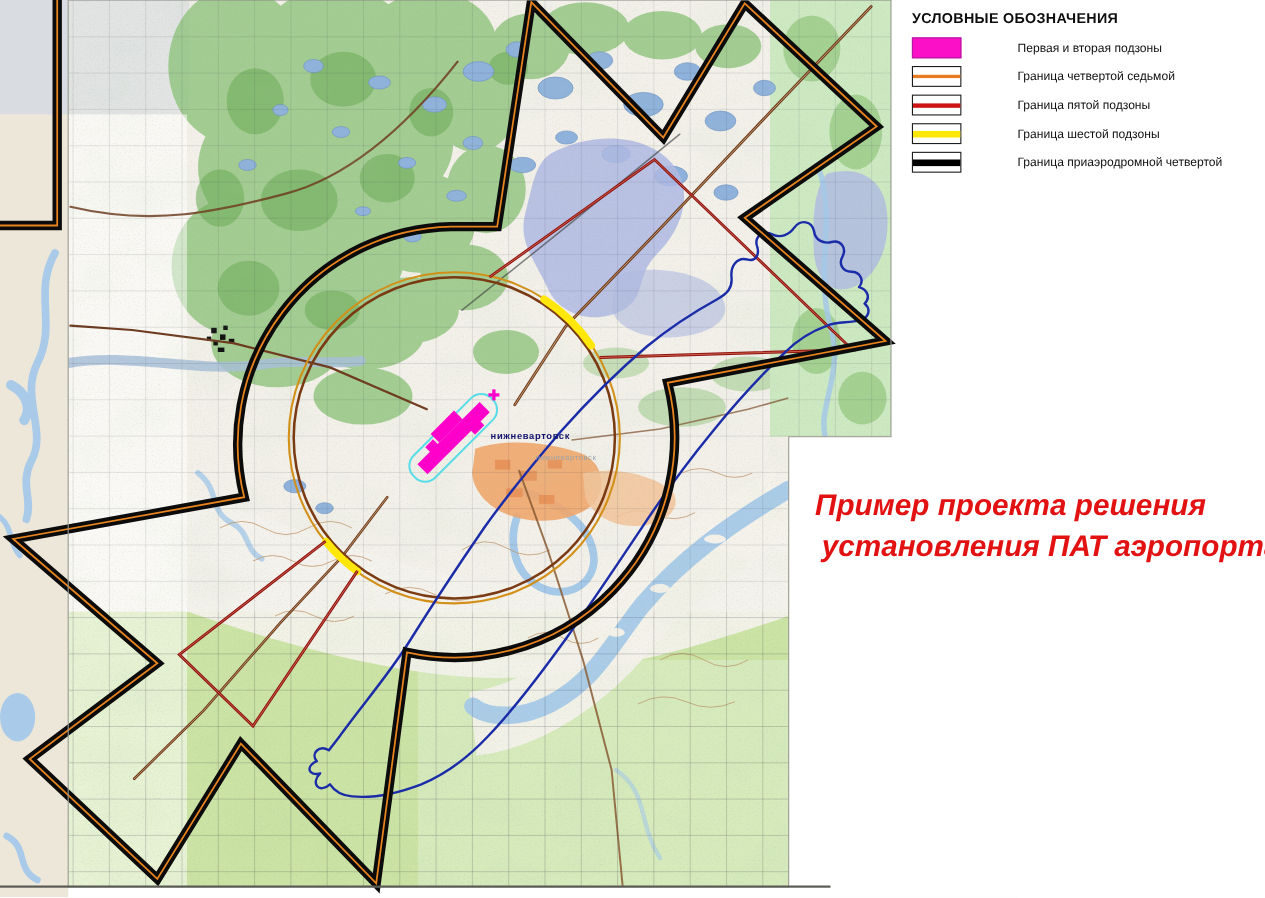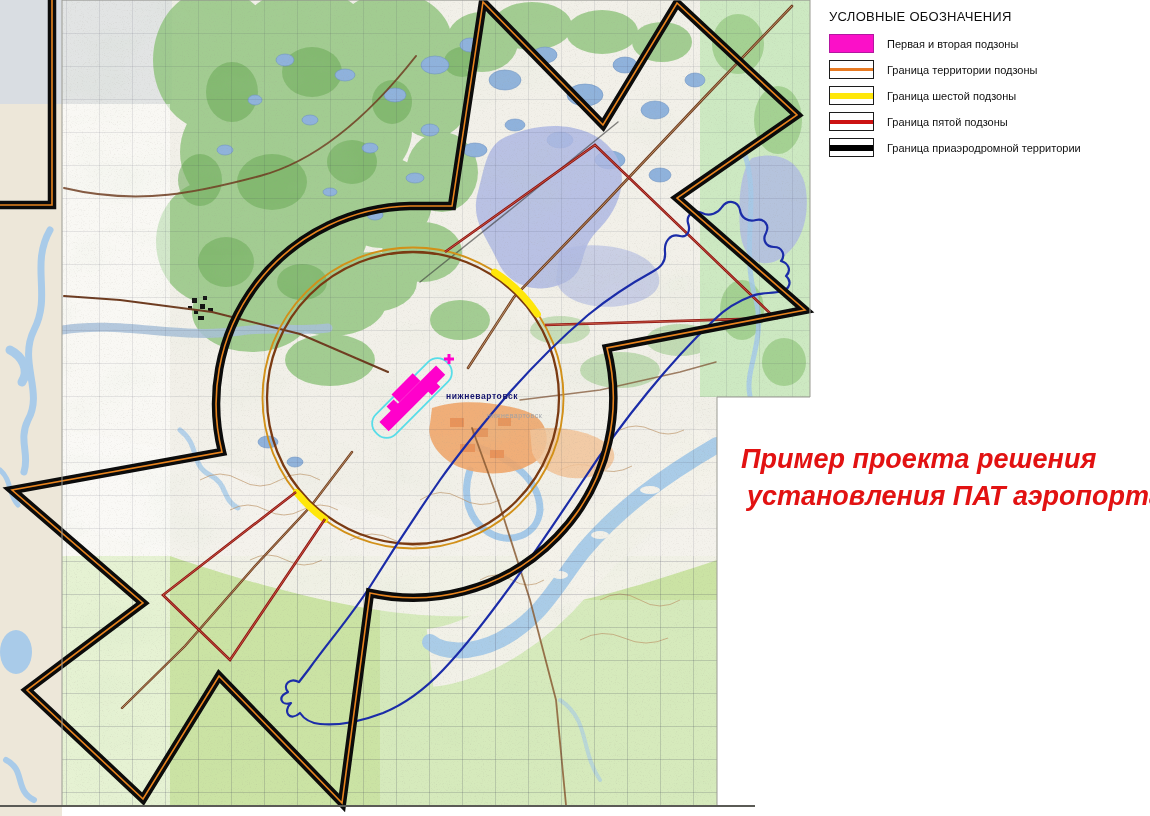--- a/index.html
+++ b/index.html
@@ -1,22 +1,22 @@
 <!DOCTYPE html>
 <html><head>
 <meta charset="utf-8">
 <style>
   html,body{margin:0;padding:0;background:#ffffff;}
   .stage{position:relative;width:1150px;height:816px;overflow:hidden;background:#ffffff;
          font-family:"Liberation Sans", sans-serif;}
   .stage svg{position:absolute;left:0;top:0;}
   
   .legend{position:absolute;left:829px;top:9px;width:310px;}
-  .legend-title{font-size:13px;font-weight:normal;color:#0d0d0d;letter-spacing:.3px;margin-bottom:10px;}
-  .lg-row{display:flex;align-items:center;height:19px;margin-top:7px;}
+  .legend-title{font-size:13px;font-weight:bold;color:#0d0d0d;letter-spacing:.3px;margin-bottom:10px;}
+  .lg-row{display:flex;align-items:center;height:19px;margin-top:7px;gap:38px;}
   .sw{width:45px;height:19px;box-sizing:border-box;flex:0 0 45px;display:flex;align-items:center;}
   .sw-box{border:1px solid #1c1c1c;background:#ffffff;}
   .sw-fill{border:1px solid #b316a0;}
   .ln{display:block;width:100%;}
   .t3{height:3px;}
   .t4{height:4px;}
   .t6{height:6px;}
   .lg-label{font-size:11px;color:#101010;margin-left:13px;white-space:nowrap;}
   
   .annotation{position:absolute;left:741px;top:441px;color:#e21212;font-weight:bold;font-style:italic;
@@ -281,39 +281,39 @@
   <div class="legend-title">УСЛОВНЫЕ ОБОЗНАЧЕНИЯ</div>
 
   <div class="lg-row">
     <span class="sw sw-fill" style="background: rgb(251, 16, 200);"></span>
     <span class="lg-label">Первая и вторая подзоны</span>
   </div>
   <div class="lg-row">
     <span class="sw sw-box">
           <i class="ln t3" style="background: rgb(232, 122, 34);"></i>
         </span>
-    <span class="lg-label">Граница территории подзоны</span>
+    <span class="lg-label">Граница четвертой седьмой</span>
+  </div>
+  <div class="lg-row">
+    <span class="sw sw-box">
+          <i class="ln t4" style="background: rgb(204, 18, 18);"></i>
+        </span>
+    <span class="lg-label">Граница пятой подзоны</span>
   </div>
   <div class="lg-row">
     <span class="sw sw-box">
           <i class="ln t6" style="background: rgb(255, 231, 10);"></i>
         </span>
     <span class="lg-label">Граница шестой подзоны</span>
   </div>
   <div class="lg-row">
     <span class="sw sw-box">
-          <i class="ln t4" style="background: rgb(204, 18, 18);"></i>
-        </span>
-    <span class="lg-label">Граница пятой подзоны</span>
-  </div>
-  <div class="lg-row">
-    <span class="sw sw-box">
           <i class="ln t6" style="background: rgb(0, 0, 0);"></i>
         </span>
-    <span class="lg-label">Граница приаэродромной территории</span>
+    <span class="lg-label">Граница приаэродромной четвертой</span>
   </div>
 </div>
 
 <div class="annotation">
   <div class="l1">Пример проекта решения</div>
   <div class="l2">установления ПАТ аэропорта</div>
 </div>
 
 </div>
 

